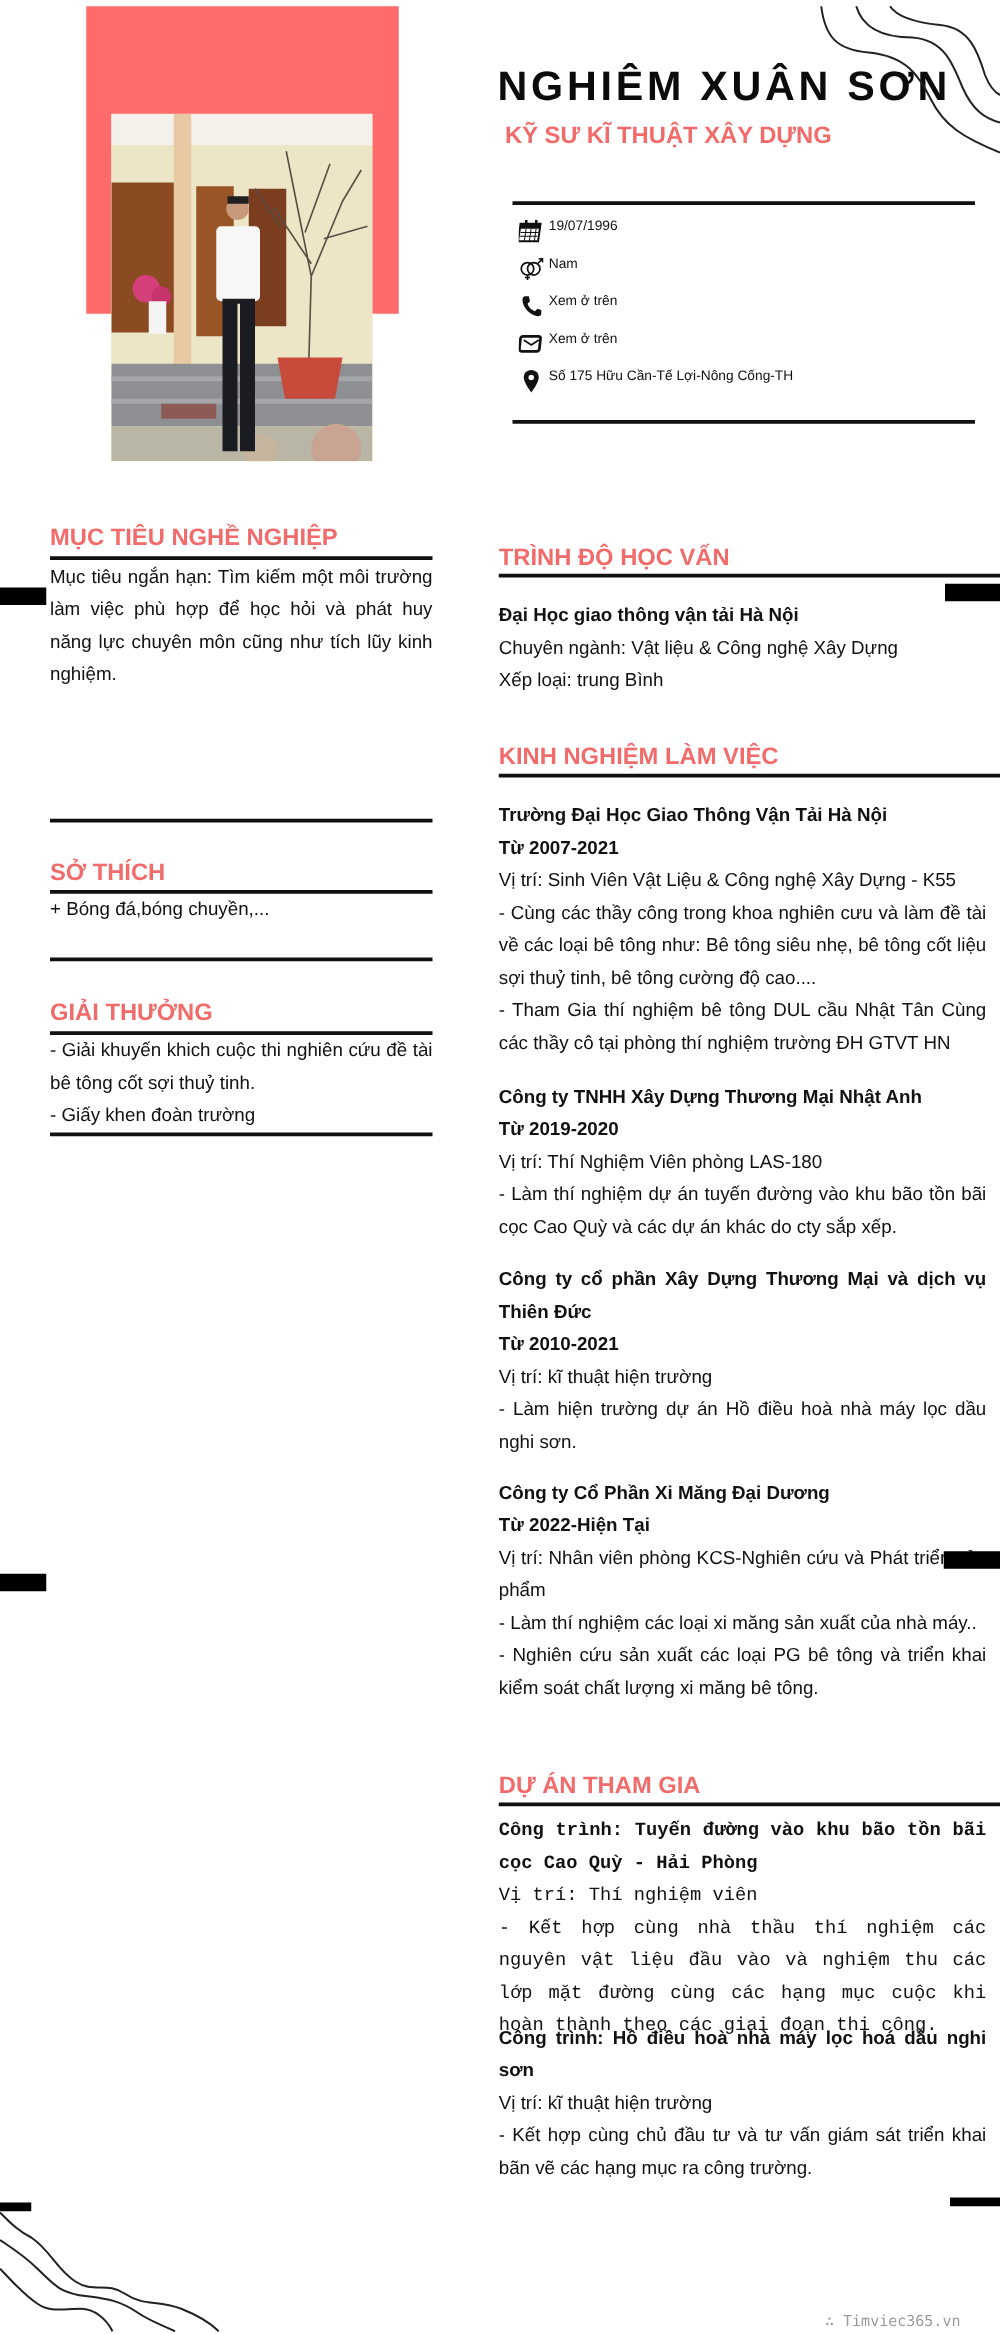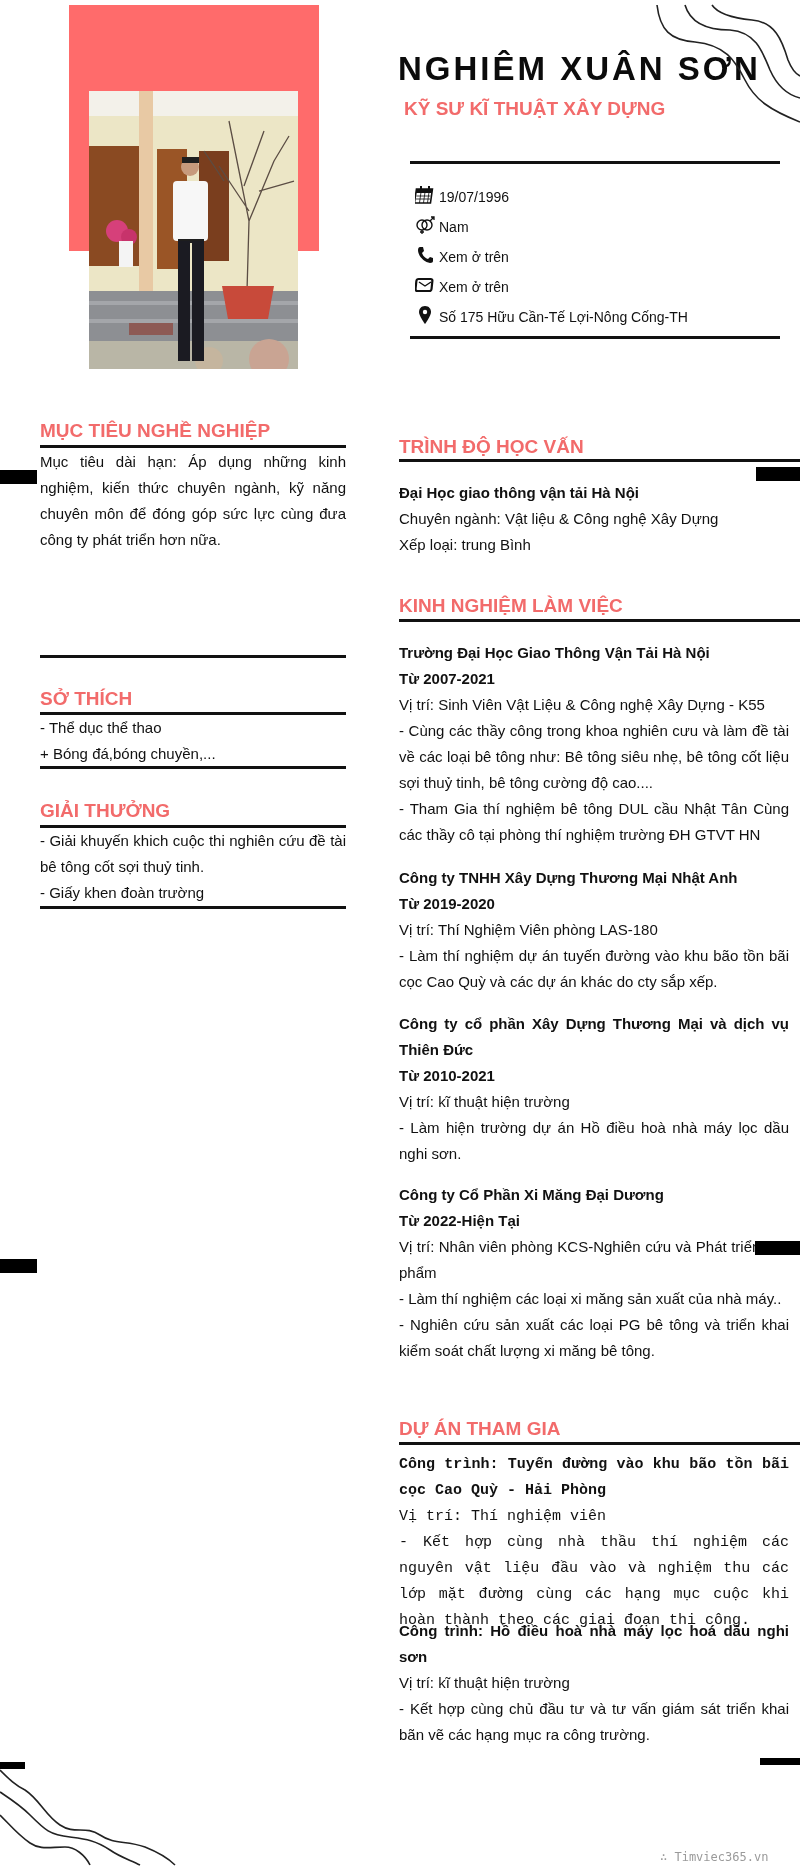--- a/index.html
+++ b/index.html
@@ -13,21 +13,21 @@
     .photo svg { display: block; width: 100%; height: 100%; }
 
     .name { left: 398px; top: 50px; font-size: 33px; font-weight: bold; letter-spacing: 3px; color: #0b0b0b; white-space: nowrap; }
     .role { left: 404px; top: 98px; font-size: 19px; font-weight: bold; color: #f26b6b; white-space: nowrap; }
 
     .waves-top { left: 640px; top: 0; width: 160px; height: 130px; }
     .waves-bottom { left: 0; top: 1765px; width: 270px; height: 102px; }
 
     .contact-rule { left: 410px; width: 370px; height: 3px; background: #111; }
     .contact-list { left: 413px; top: 175px; width: 380px; }
-    .contact-item { display: flex; align-items: flex-end; height: 30px; font-size: 14px; color: #111; }
+    .contact-item { display: flex; align-items: flex-start; height: 30px; font-size: 11px; color: #111; }
     .contact-item .ico { width: 24px; height: 20px; display: inline-flex; align-items: center; justify-content: center; margin-right: 2px; }
     .contact-item .ico svg { width: 20px; height: 20px; }
 
     
     .section-title { font-size: 19px; font-weight: bold; color: #f26b6b; white-space: nowrap; }
     .rule { height: 3px; background: #111; }
     .para { font-size: 15px; line-height: 26px; color: #111; text-align: justify; }
     .para p { margin: 0; }
 
     .left-col { left: 40px; width: 306px; }
@@ -135,28 +135,27 @@
         </svg>
     </span>
     <span>Số 175 Hữu Cần-Tế Lợi-Nông Cống-TH</span>
   </div>
 </div>
 <div class="abs contact-rule" style="top:336px;"></div>
 
 <div class="abs section-title left-col" style="top:420px;">MỤC TIÊU NGHỀ NGHIỆP</div>
 <div class="abs rule left-col" style="top:445px;"></div>
 <div class="abs para left-col" style="top:449px;">
-  <p>Mục tiêu dài hạn: Áp dụng những kinh nghiệm, kiến thức chuyên ngành, kỹ năng chuyên môn để đóng góp sức lực cùng đưa công ty phát triển hơn nữa.</p>
+  <p>Mục tiêu ngắn hạn: Tìm kiếm một môi trường làm việc phù hợp để học hỏi và phát huy năng lực chuyên môn cũng như tích lũy kinh nghiệm.</p>
 </div>
 <div class="abs rule left-col" style="top:655px;"></div>
 
 <div class="abs section-title left-col" style="top:688px;">SỞ THÍCH</div>
 <div class="abs rule left-col" style="top:712px;"></div>
 <div class="abs para left-col" style="top:715px;">
-  <p>- Thể dục thể thao</p>
   <p>+ Bóng đá,bóng chuyền,...</p>
 </div>
 <div class="abs rule left-col" style="top:766px;"></div>
 
 <div class="abs section-title left-col" style="top:800px;">GIẢI THƯỞNG</div>
 <div class="abs rule left-col" style="top:825px;"></div>
 <div class="abs para left-col" style="top:828px;">
   <p>- Giải khuyến khich cuộc thi nghiên cứu đề tài bê tông cốt sợi thuỷ tinh.</p>
   <p>- Giấy khen đoàn trường</p>
 </div>

